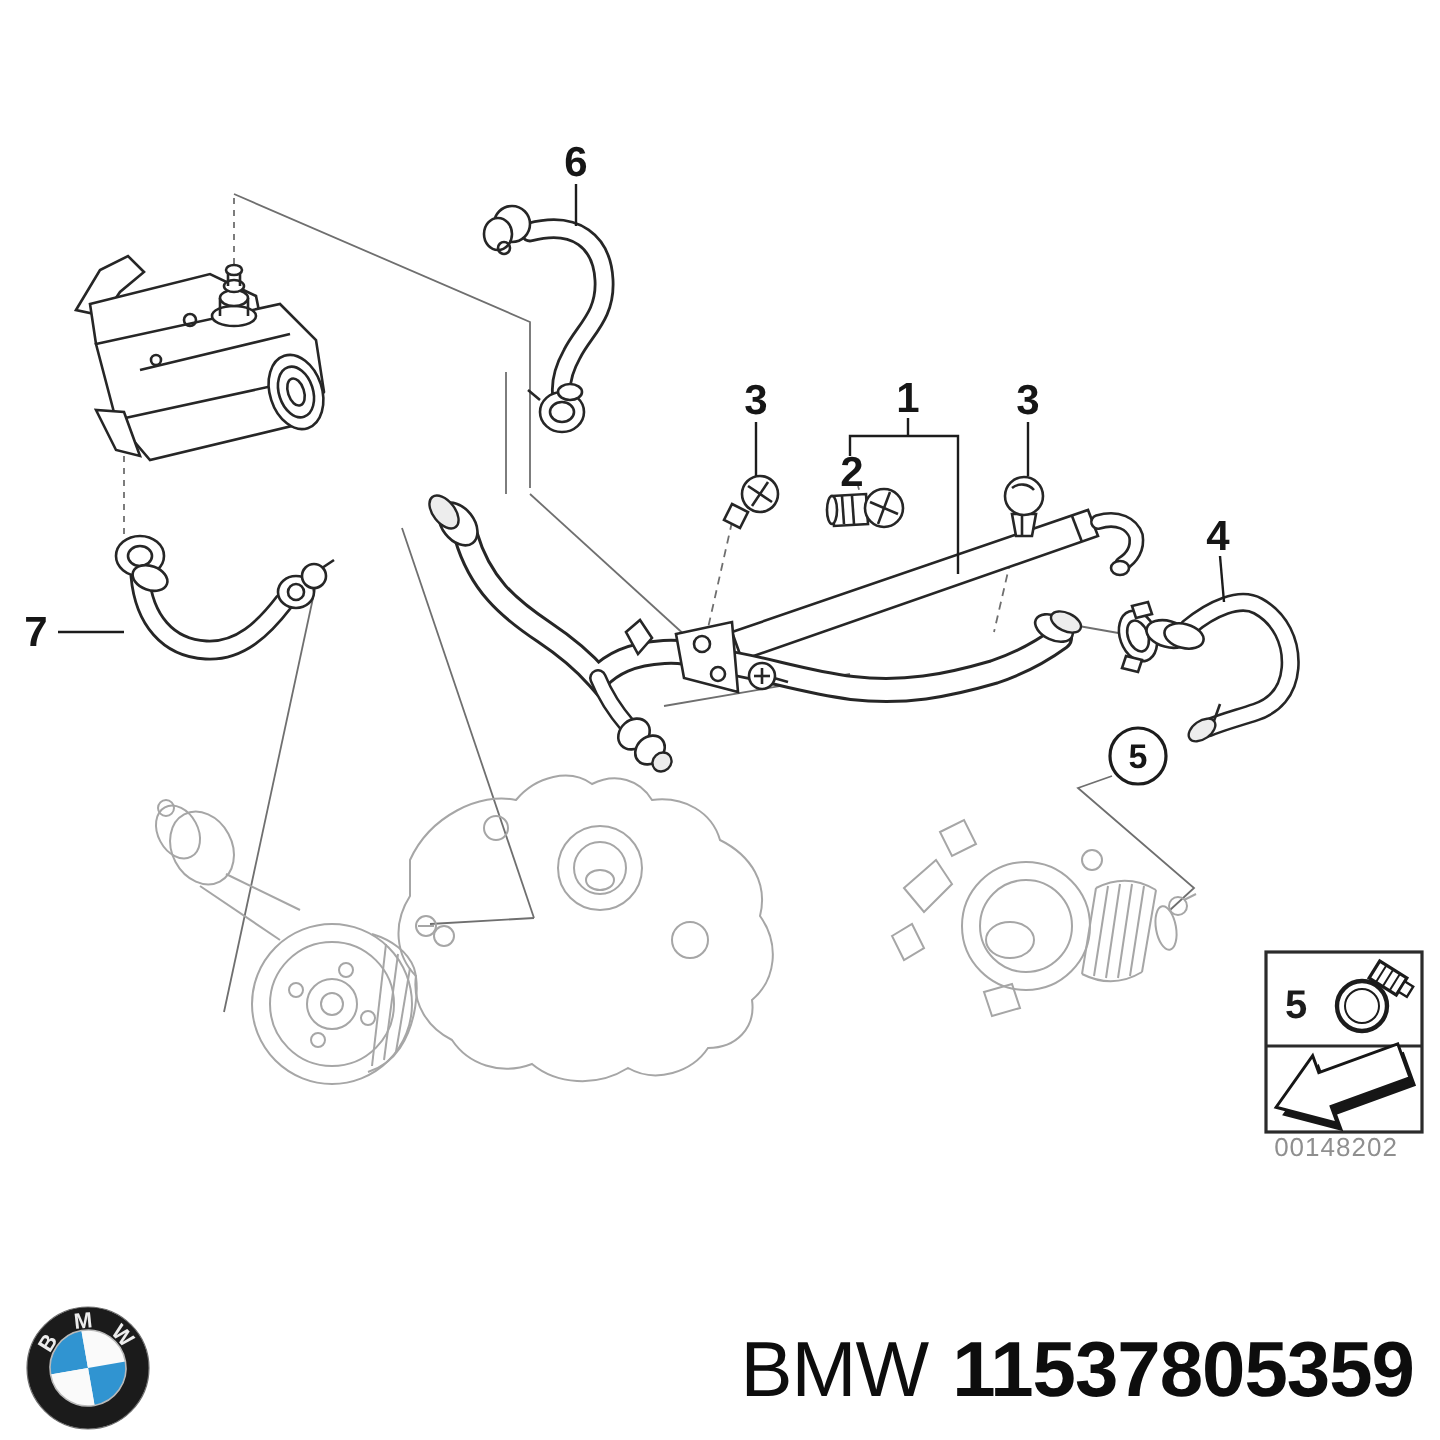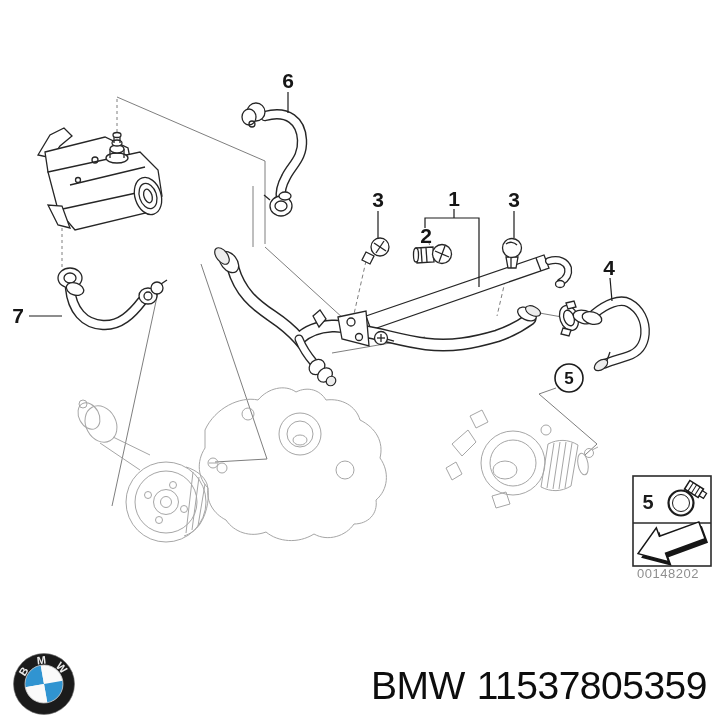--- a/index.html
+++ b/index.html
@@ -13,21 +13,21 @@
   .part  {stroke:#262626;fill:none;stroke-width:1.3;}
   .partw {stroke:#262626;fill:#ffffff;stroke-width:1.3;}
   .ghost {stroke:#a6a6a6;fill:none;stroke-width:1;}
   .ghostw{stroke:#a6a6a6;fill:#ffffff;stroke-width:1;}
   .lead  {stroke:#6f6f6f;fill:none;stroke-width:.9;}
   .clead {stroke:#1c1c1c;fill:none;stroke-width:1.2;}
   .tube-o{stroke:#262626;fill:none;stroke-linecap:round;}
   .tube-i{stroke:#ffffff;fill:none;stroke-linecap:round;}
   #footer-label{position:absolute;top:664px;right:13px;font-size:39px;letter-spacing:-0.5px;
                 color:#0d0d0d;white-space:nowrap;}
-  #footer-label .num{margin-left:12px;}
+  #footer-label .num{margin-left:12px;font-weight:bold;}
   #logo-wrap{position:absolute;left:10px;top:650px;width:68px;height:68px;}
   .logo-letter{font-family:"Liberation Sans",sans-serif;font-size:11px;font-weight:bold;fill:#ececec;}
 </style>
 </head>
 <body>
 
 <div id="stage">
 
   <svg width="720" height="630" viewBox="0 0 720 630">
 

